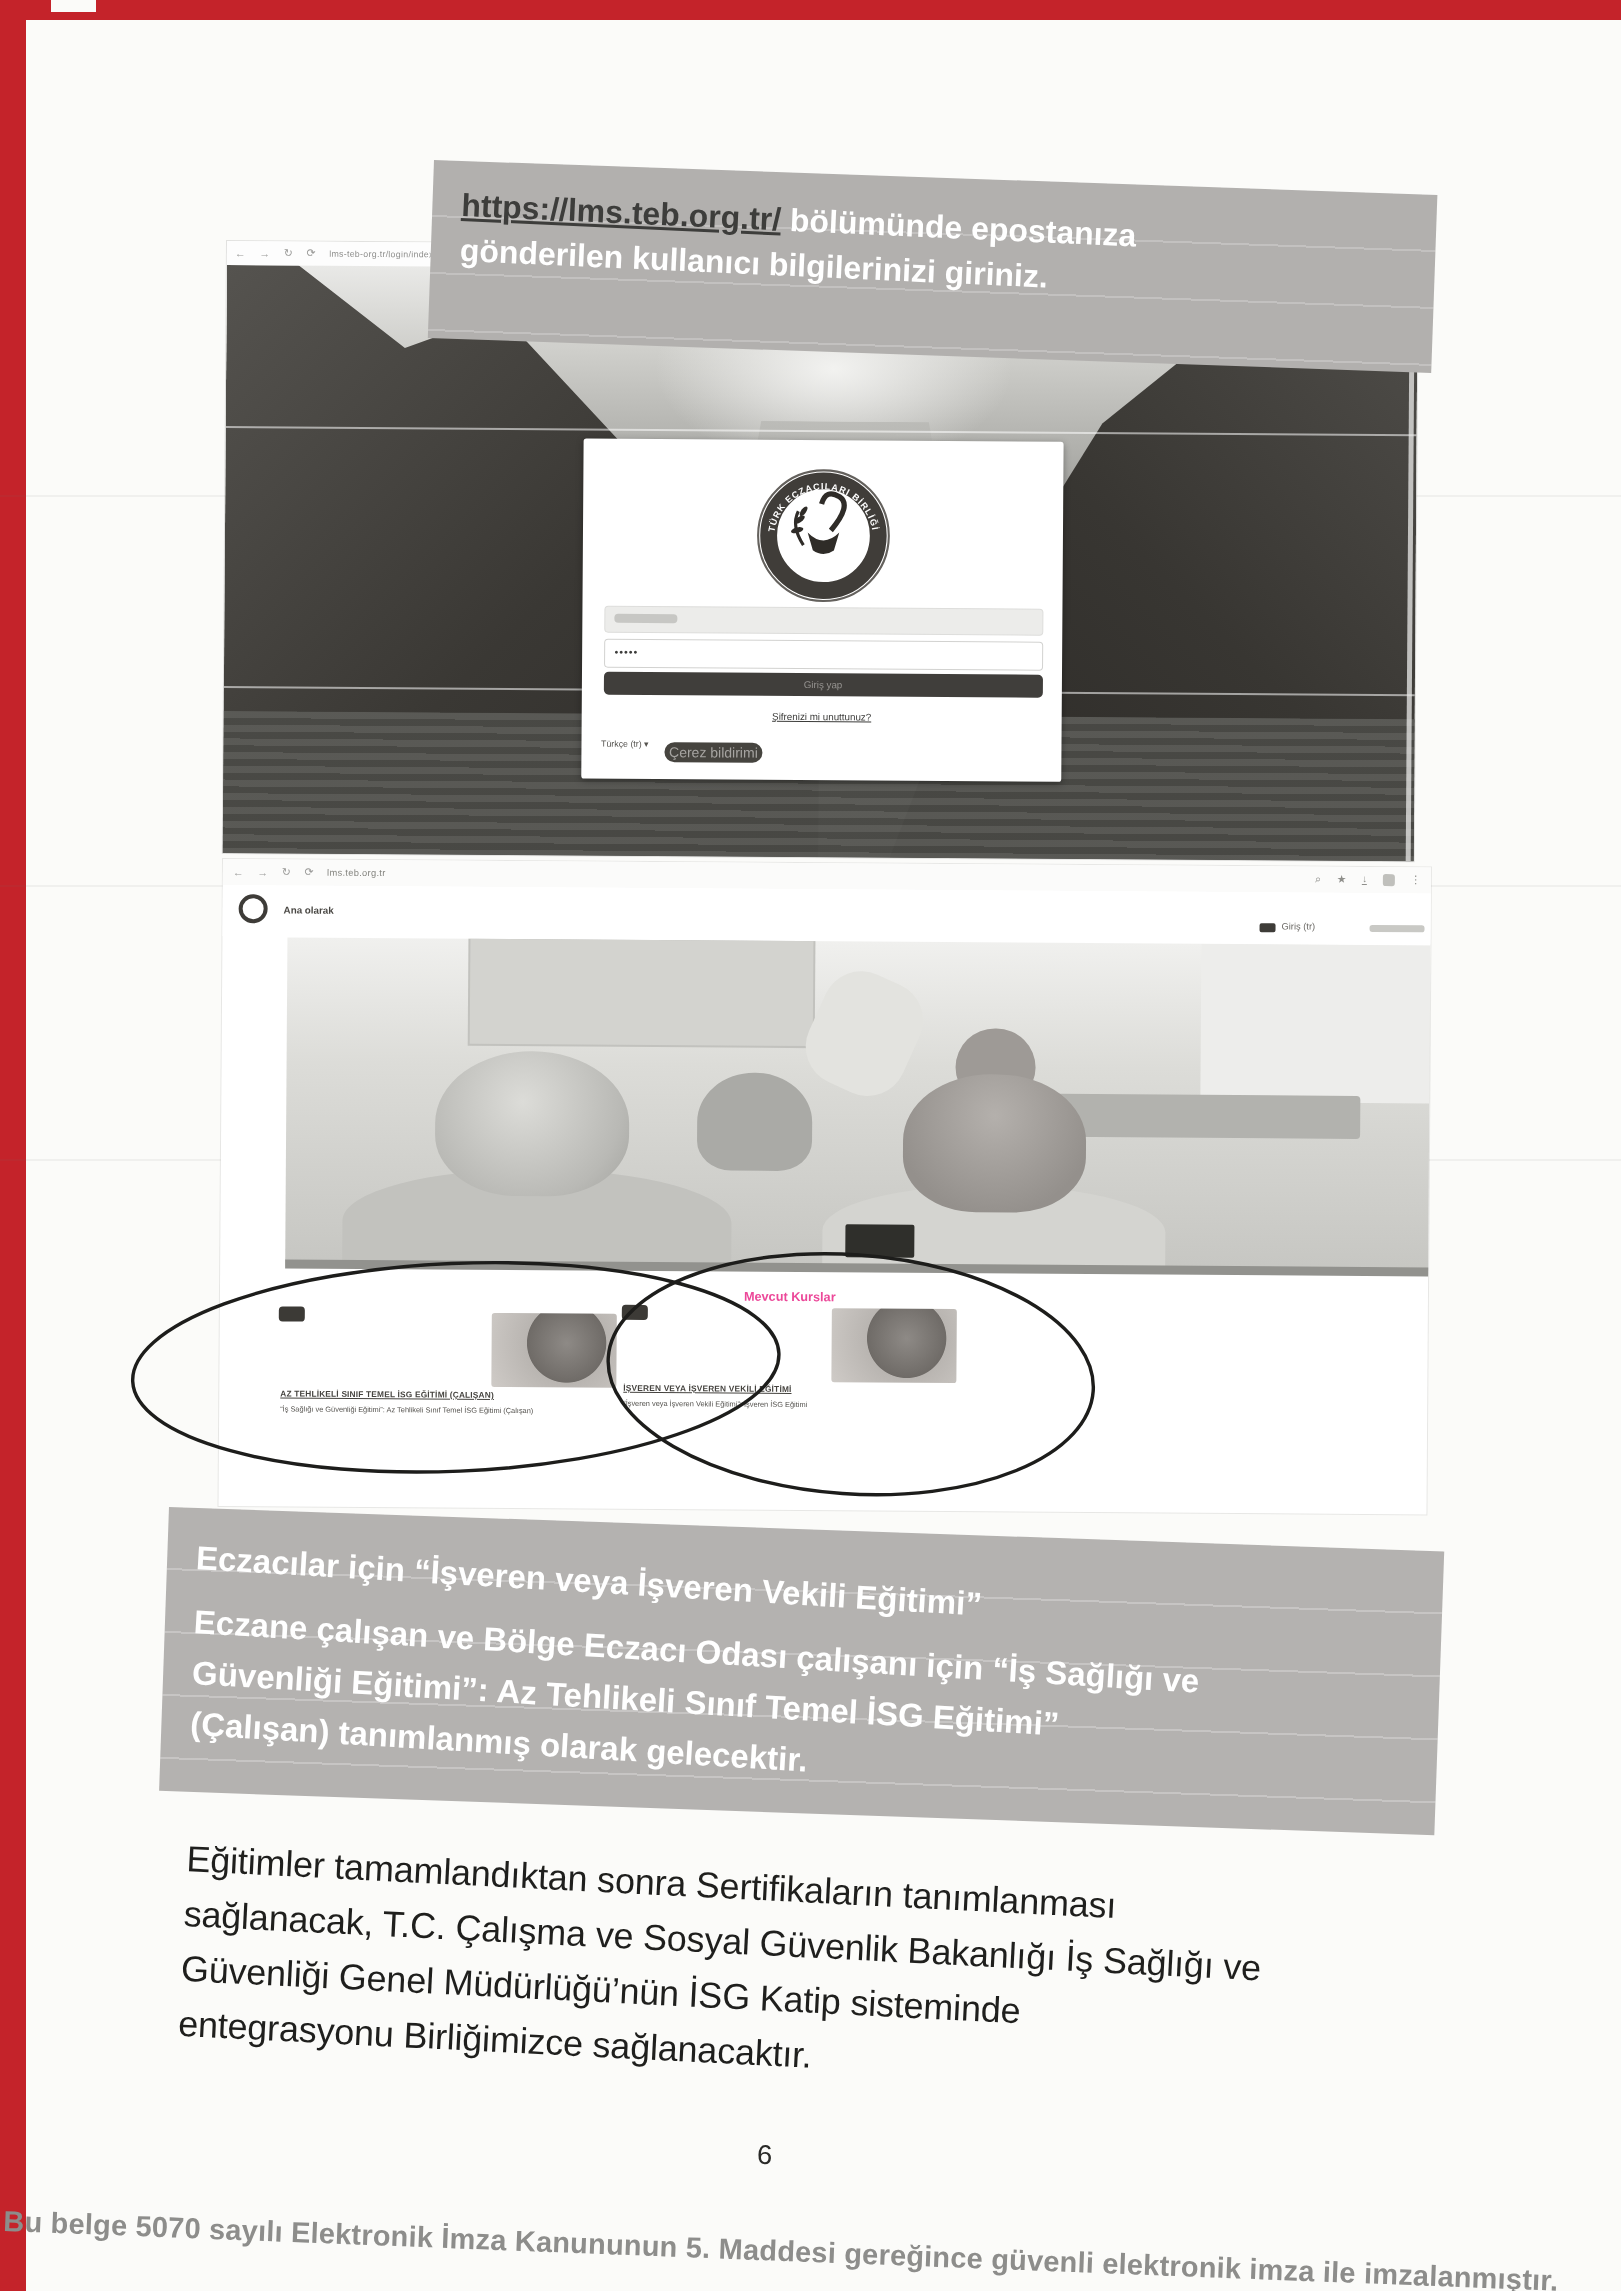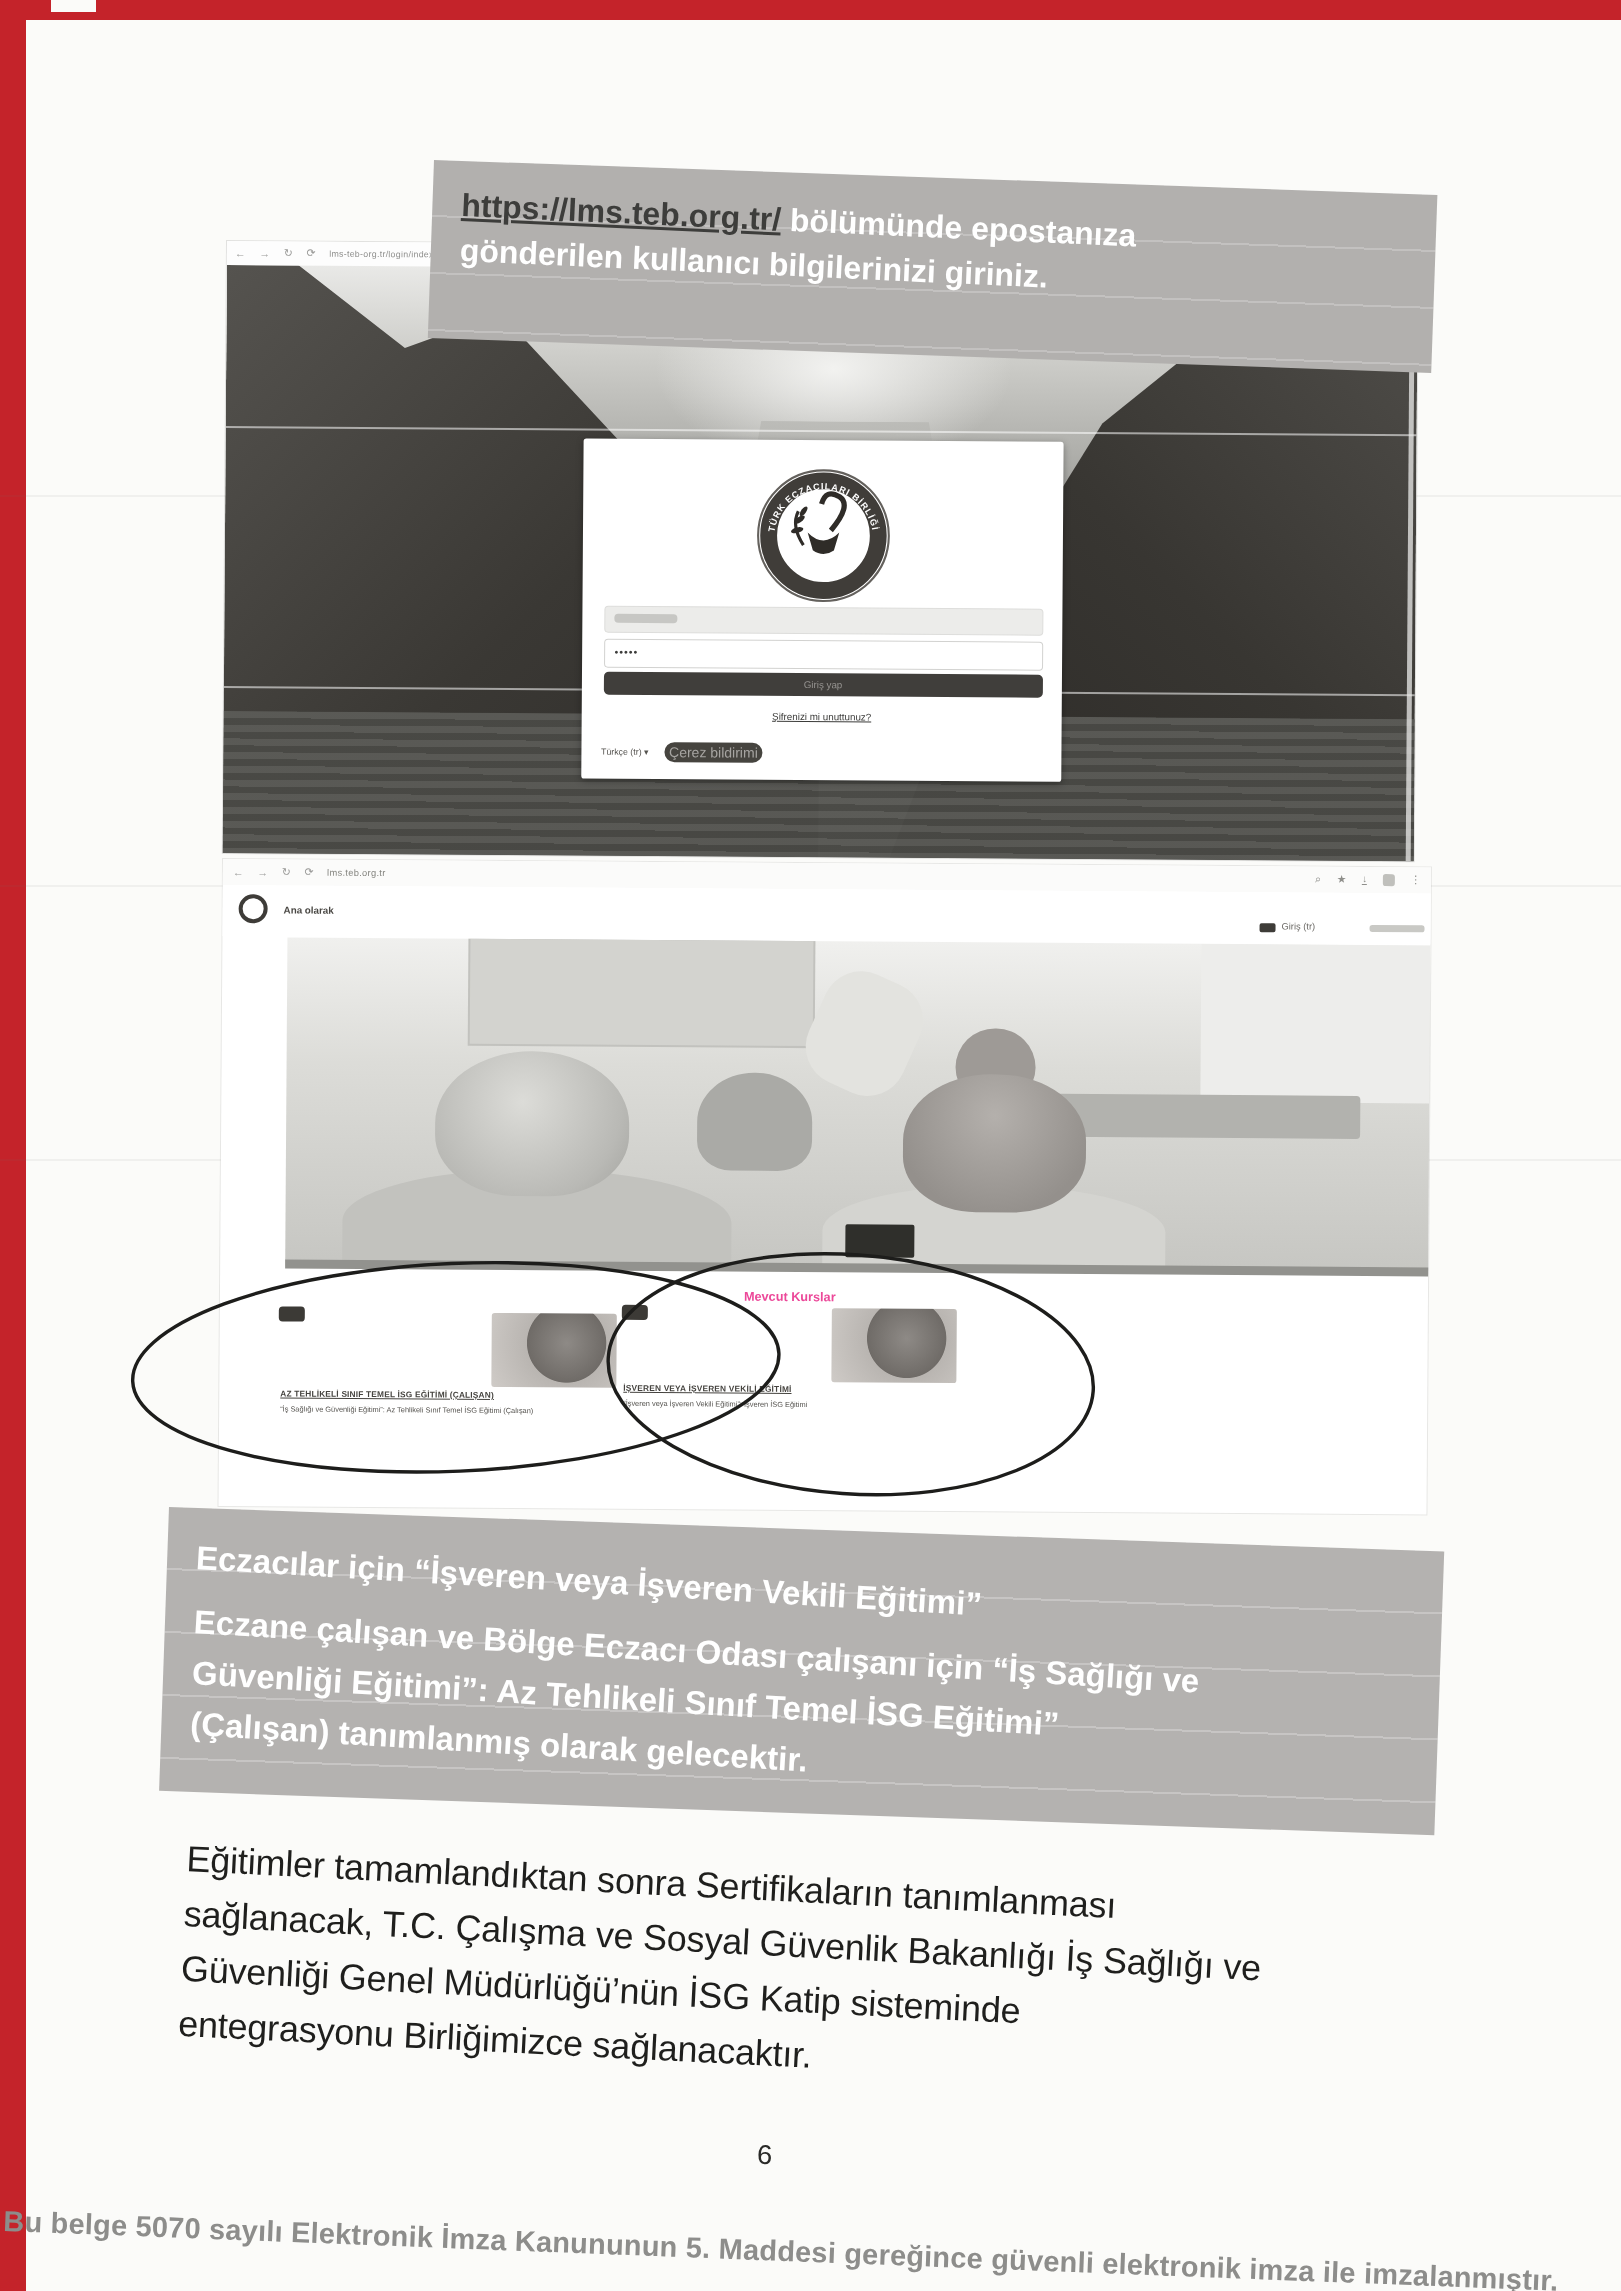--- a/index.html
+++ b/index.html
@@ -47,21 +47,21 @@
   .fld-user{position:absolute;left:21.6px;top:167px;width:437px;height:25.5px;background:#ececea;
             border:1px solid #dddddb;border-radius:3.9px;}
   .fld-user .blur-ph{position:absolute;left:9.8px;top:7.8px;width:63px;height:8.8px;border-radius:3.9px;background:#c7c7c4;}
   .fld-pass{position:absolute;left:21.6px;top:200px;width:437px;height:27.4px;background:#fff;
             border:1px solid #d2d2d0;border-radius:3.9px;}
   .fld-pass span{position:absolute;left:9.8px;top:6.9px;font-size:10.8px;letter-spacing:1px;color:#3c3c3a;}
   .btn-login{position:absolute;left:21.6px;top:233px;width:439px;height:23.5px;background:#403e3b;
              border-radius:4.9px;text-align:center;line-height:23.5px;font-size:9.8px;color:#969491;}
   .forgot{position:absolute;left:0;top:271px;width:100%;text-align:center;font-size:9.8px;
           color:#3c3c3a;text-decoration:underline;}
-  .lang1{position:absolute;left:19.6px;top:308px;font-size:8.8px;color:#55534f;}
+  .lang1{position:absolute;left:19.6px;top:300px;font-size:8.8px;color:#55534f;}
   .btn-cookie{position:absolute;left:83px;top:303px;width:98px;height:20.6px;background:#46443f;
               border-radius:10.8px;text-align:center;line-height:20.6px;font-size:14px;color:#a6a4a1;}
 
   
   #caption{left:434px;top:160px;width:1004px;height:178px;background:#b2b0ae;
            transform:rotate(2deg);transform-origin:top left;padding:21.6px 29px;box-sizing:border-box;
            background-image:repeating-linear-gradient(180deg,transparent 0 55px,rgba(255,255,255,.22) 55px 57px);}
   #caption .cl{font-size:32px;font-weight:bold;color:#fff;line-height:45px;white-space:nowrap;
            transform:rotate(.6deg);transform-origin:left;}
   #caption .url{color:#3d3d3b;text-decoration:underline;}

